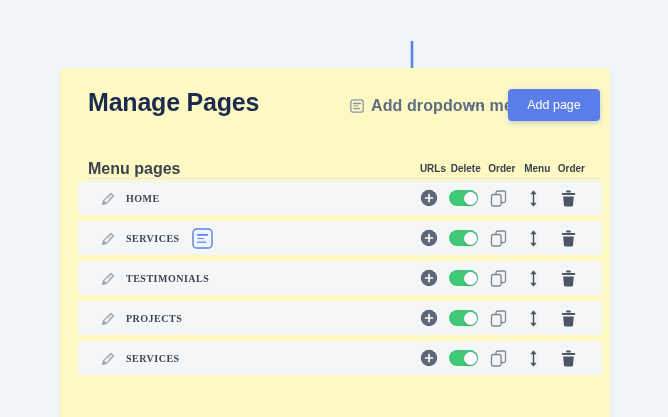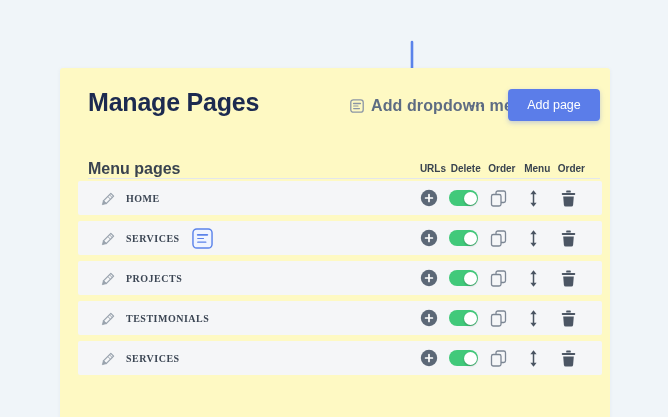--- a/index.html
+++ b/index.html
@@ -217,66 +217,66 @@
   </div>
 
   <div class="row">
     <span class="pencil-wrap">
       <svg width="17" height="17" viewBox="0 0 16 16">
         <path d="M3.2,10.2 L10.2,3.2 L12.8,5.8 L5.8,12.8 Z" fill="none" stroke="#99a3ae" stroke-width="1.2" stroke-linejoin="round"></path>
         <path d="M3.2,10.2 L2.2,13.8 L5.8,12.8 Z" fill="#99a3ae" stroke="#99a3ae" stroke-width="0.8" stroke-linejoin="round"></path>
         <path d="M8.9,4.5 L11.5,7.1 M7.3,6.1 L9.9,8.7" stroke="#99a3ae" stroke-width="0.9"></path>
       </svg>
     </span>
+    <span class="row-label">TESTIMONIALS</span>
+
+    <div class="cells">
+      <span class="cell">
+        <svg width="18" height="18" viewBox="0 0 18 18">
+          <circle cx="9" cy="9" r="8.2" fill="#5c6877"></circle>
+          <path d="M9,5.6 V12.4 M5.6,9 H12.4" stroke="#ffffff" stroke-width="1.7" stroke-linecap="round"></path>
+        </svg>
+      </span>
+      <span class="cell">
+        <span class="toggle on">
+              <span class="knob"></span>
+            </span>
+      </span>
+      <span class="cell">
+        <svg width="17" height="17" viewBox="0 0 17 17">
+          <rect x="6" y="1" width="9.5" height="11.5" rx="1.8" fill="#f5f6f8" stroke="#7c8694" stroke-width="1.3"></rect>
+          <rect x="1.5" y="4.5" width="9.5" height="11.5" rx="1.8" fill="#f5f6f8" stroke="#7c8694" stroke-width="1.3"></rect>
+        </svg>
+      </span>
+      <span class="cell">
+        <svg width="11" height="17" viewBox="0 0 10 17">
+          <path d="M5,3.5 V13.5" stroke="#4a5462" stroke-width="1.5"></path>
+          <path d="M5,0.2 L1.9,4.3 H8.1 Z" fill="#4a5462"></path>
+          <path d="M5,16.8 L1.9,12.7 H8.1 Z" fill="#4a5462"></path>
+        </svg>
+      </span>
+      <span class="cell">
+        <svg width="15" height="17" viewBox="0 0 15 17">
+          <rect x="5.2" y="0.6" width="4.6" height="2" rx="0.6" fill="#4c5664"></rect>
+          <rect x="0.8" y="2.9" width="13.4" height="2.1" rx="0.7" fill="#4c5664"></rect>
+          <path d="M2.2,6.6 H12.8 L12.1,15 a1.8,1.8 0 0 1 -1.8,1.6 H4.7 a1.8,1.8 0 0 1 -1.8,-1.6 Z" fill="#4c5664"></path>
+        </svg>
+      </span>
+    </div>
+  </div>
+
+  <div class="row">
+    <span class="pencil-wrap">
+      <svg width="17" height="17" viewBox="0 0 16 16">
+        <path d="M3.2,10.2 L10.2,3.2 L12.8,5.8 L5.8,12.8 Z" fill="none" stroke="#99a3ae" stroke-width="1.2" stroke-linejoin="round"></path>
+        <path d="M3.2,10.2 L2.2,13.8 L5.8,12.8 Z" fill="#99a3ae" stroke="#99a3ae" stroke-width="0.8" stroke-linejoin="round"></path>
+        <path d="M8.9,4.5 L11.5,7.1 M7.3,6.1 L9.9,8.7" stroke="#99a3ae" stroke-width="0.9"></path>
+      </svg>
+    </span>
     <span class="row-label">PROJECTS</span>
-
-    <div class="cells">
-      <span class="cell">
-        <svg width="18" height="18" viewBox="0 0 18 18">
-          <circle cx="9" cy="9" r="8.2" fill="#5c6877"></circle>
-          <path d="M9,5.6 V12.4 M5.6,9 H12.4" stroke="#ffffff" stroke-width="1.7" stroke-linecap="round"></path>
-        </svg>
-      </span>
-      <span class="cell">
-        <span class="toggle on">
-              <span class="knob"></span>
-            </span>
-      </span>
-      <span class="cell">
-        <svg width="17" height="17" viewBox="0 0 17 17">
-          <rect x="6" y="1" width="9.5" height="11.5" rx="1.8" fill="#f5f6f8" stroke="#7c8694" stroke-width="1.3"></rect>
-          <rect x="1.5" y="4.5" width="9.5" height="11.5" rx="1.8" fill="#f5f6f8" stroke="#7c8694" stroke-width="1.3"></rect>
-        </svg>
-      </span>
-      <span class="cell">
-        <svg width="11" height="17" viewBox="0 0 10 17">
-          <path d="M5,3.5 V13.5" stroke="#4a5462" stroke-width="1.5"></path>
-          <path d="M5,0.2 L1.9,4.3 H8.1 Z" fill="#4a5462"></path>
-          <path d="M5,16.8 L1.9,12.7 H8.1 Z" fill="#4a5462"></path>
-        </svg>
-      </span>
-      <span class="cell">
-        <svg width="15" height="17" viewBox="0 0 15 17">
-          <rect x="5.2" y="0.6" width="4.6" height="2" rx="0.6" fill="#4c5664"></rect>
-          <rect x="0.8" y="2.9" width="13.4" height="2.1" rx="0.7" fill="#4c5664"></rect>
-          <path d="M2.2,6.6 H12.8 L12.1,15 a1.8,1.8 0 0 1 -1.8,1.6 H4.7 a1.8,1.8 0 0 1 -1.8,-1.6 Z" fill="#4c5664"></path>
-        </svg>
-      </span>
-    </div>
-  </div>
-
-  <div class="row">
-    <span class="pencil-wrap">
-      <svg width="17" height="17" viewBox="0 0 16 16">
-        <path d="M3.2,10.2 L10.2,3.2 L12.8,5.8 L5.8,12.8 Z" fill="none" stroke="#99a3ae" stroke-width="1.2" stroke-linejoin="round"></path>
-        <path d="M3.2,10.2 L2.2,13.8 L5.8,12.8 Z" fill="#99a3ae" stroke="#99a3ae" stroke-width="0.8" stroke-linejoin="round"></path>
-        <path d="M8.9,4.5 L11.5,7.1 M7.3,6.1 L9.9,8.7" stroke="#99a3ae" stroke-width="0.9"></path>
-      </svg>
-    </span>
-    <span class="row-label">TESTIMONIALS</span>
 
     <div class="cells">
       <span class="cell">
         <svg width="18" height="18" viewBox="0 0 18 18">
           <circle cx="9" cy="9" r="8.2" fill="#5c6877"></circle>
           <path d="M9,5.6 V12.4 M5.6,9 H12.4" stroke="#ffffff" stroke-width="1.7" stroke-linecap="round"></path>
         </svg>
       </span>
       <span class="cell">
         <span class="toggle on">

